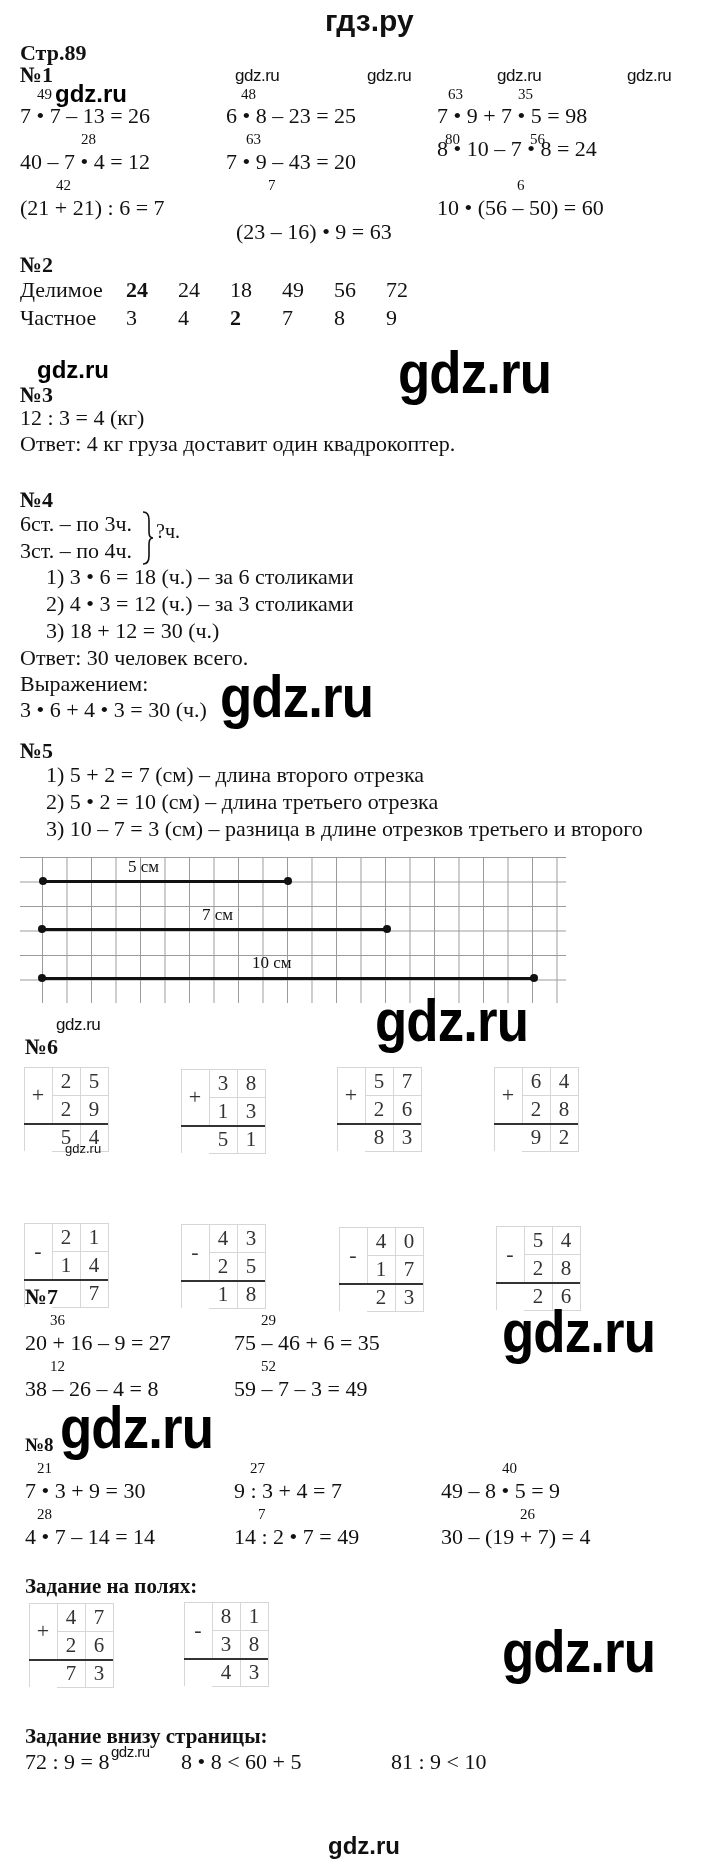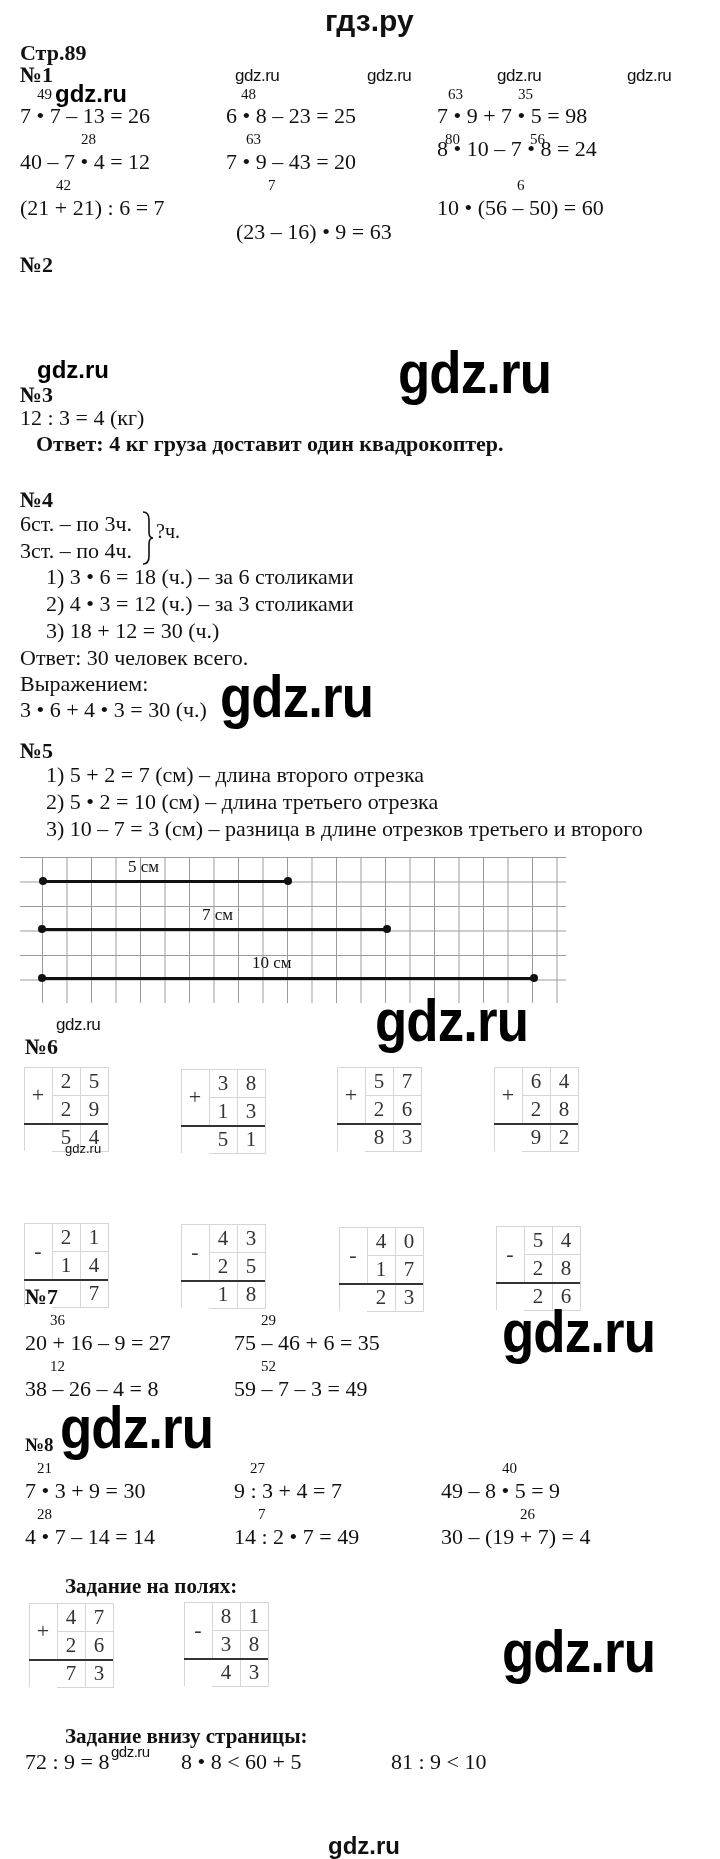--- a/index.html
+++ b/index.html
@@ -8,21 +8,21 @@
     .abs { position: absolute; white-space: nowrap; }
     .site-title { font-family: "Liberation Sans", sans-serif; font-weight: bold; font-size: 30px; color: #111; }
     .wm-small { font-family: "Liberation Sans", sans-serif; font-size: 17px; color: #111; letter-spacing: -0.5px; }
     .wm-med { font-family: "Liberation Sans", sans-serif; font-weight: bold; font-size: 24px; color: #000; }
     .wm-big { font-family: "Liberation Sans", sans-serif; font-weight: bold; font-size: 60px; color: #000; letter-spacing: -1px; transform: scaleX(0.88); transform-origin: left top; }
     .wm-tiny { font-family: "Liberation Sans", sans-serif; font-size: 13px; color: #111; }
     .h { font-weight: bold; font-size: 22px; }
     .t { font-size: 22px; }
     .sup { font-size: 15px; }
     .b { font-weight: bold; }
-    .subh { font-weight: bold; font-size: 21px; margin-left: 40px; }
+    .subh { font-weight: bold; font-size: 21px; }
 
     
     .divtable { position: absolute; left: 20px; top: 276px; border-collapse: collapse; font-size: 22px; }
     .divtable td { padding: 0; height: 28px; line-height: 28px; }
     .divtable td.lbl { width: 106px; }
     .divtable td.v { width: 52px; }
 
     
     .grid { position: absolute; left: 20px; top: 857px; width: 546px; height: 146px;
       background-image:
@@ -76,28 +76,46 @@
 <div class="abs sup" style="left:56px; top:177px;">42</div>
 <div class="abs t" style="left:20px; top:195px;">(21 + 21) : 6 = 7</div>
 <div class="abs sup" style="left:268px; top:177px;">7</div>
 <div class="abs t" style="left:236px; top:195px;margin-top:24px;">(23 – 16) • 9 = 63</div>
 <div class="abs sup" style="left:517px; top:177px;">6</div>
 <div class="abs t" style="left:437px; top:195px;">10 • (56 – 50) = 60</div>
 
 <div class="abs h" style="left:20px; top:252px;">№2</div>
 <table class="divtable">
   <tbody>
+      <tr>
+    <td class="lbl">Делимое</td>
+    <td class="v b">24</td>
+    <td class="v">24</td>
+    <td class="v">18</td>
+    <td class="v">49</td>
+    <td class="v">56</td>
+    <td class="v">72</td>
+  </tr>
+  <tr>
+    <td class="lbl">Частное</td>
+    <td class="v">3</td>
+    <td class="v">4</td>
+    <td class="v b">2</td>
+    <td class="v">7</td>
+    <td class="v">8</td>
+    <td class="v">9</td>
+  </tr>
 </tbody>
   </table>
 <div class="abs wm-med" style="left:37px; top:356px;">gdz.ru</div>
 <div class="abs wm-big" style="left:398px; top:338px;">gdz.ru</div>
 
 <div class="abs h" style="left:20px; top:382px;">№3</div>
 <div class="abs t" style="left:20px; top:405px;">12 : 3 = 4 (кг)</div>
-<div class="abs t" style="left:36px; top:431px;font-weight:bold;">Ответ: 4 кг груза доставит один квадрокоптер.</div>
+<div class="abs t" style="left:20px; top:431px;">Ответ: 4 кг груза доставит один квадрокоптер.</div>
 
 <div class="abs h" style="left:20px; top:487px;">№4</div>
 <div class="abs t" style="left:20px; top:511px;">6ст. – по 3ч.</div>
 <div class="abs t" style="left:20px; top:538px;">3ст. – по 4ч.</div>
 <svg class="abs" style="left:140px; top:510px;" width="14" height="56">
   <path d="M3 2 Q9 2 9 10 L9 22 Q9 28 13 28 Q9 28 9 34 L9 46 Q9 54 3 54" fill="none" stroke="#111" stroke-width="1.6"></path>
 </svg>
 <div class="abs t" style="left:156px; top:520px; font-size:20px;">?ч.</div>
 <div class="abs t" style="left:46px; top:564px;">1) 3 • 6 = 18 (ч.) – за 6 столиками</div>
 <div class="abs t" style="left:46px; top:591px;">2) 4 • 3 = 12 (ч.) – за 3 столиками</div>

